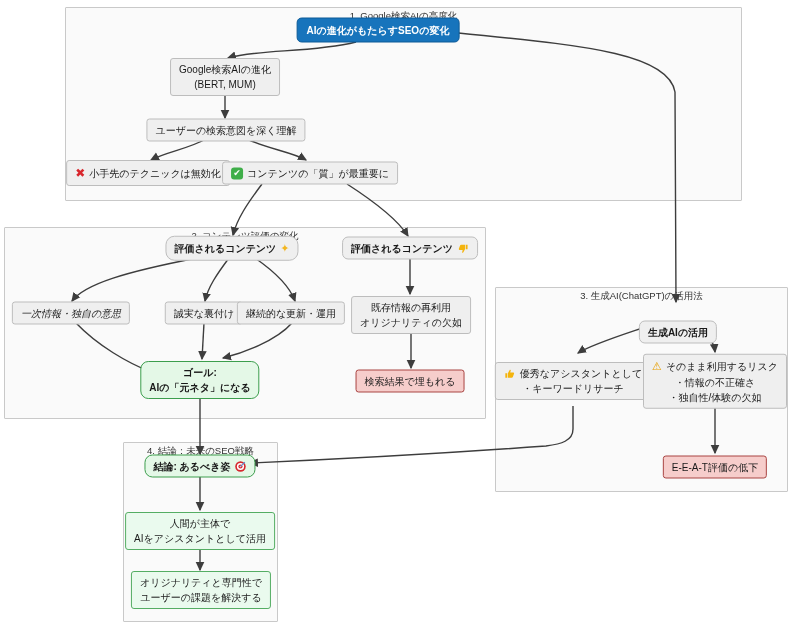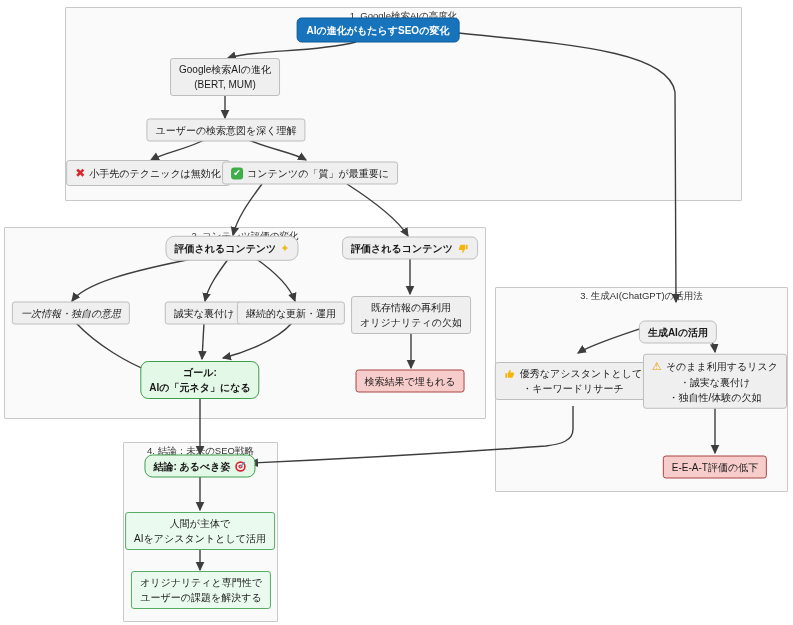--- a/index.html
+++ b/index.html
@@ -171,21 +171,21 @@
       <span>優秀なアシスタントとして</span>
     </div>
     <div>・キーワードリサーチ</div>
   </div>
 
   <div class="node" style="left:715px;top:381px;">
     <div class="row">
       <span class="icon icon-warning"></span>
       <span>そのまま利用するリスク</span>
     </div>
-    <div>・誠実な裏付け</div>
+    <div>・情報の不正確さ</div>
     <div>・独自性/体験の欠如</div>
   </div>
 
   <div class="node node--red" style="left:715px;top:467px;">
     <span>E-E-A-T評価の低下</span>
   </div>
 
   <div class="node node--greenbig" style="left:200px;top:466px;">
     <div class="row">
       <span>結論: あるべき姿</span>

